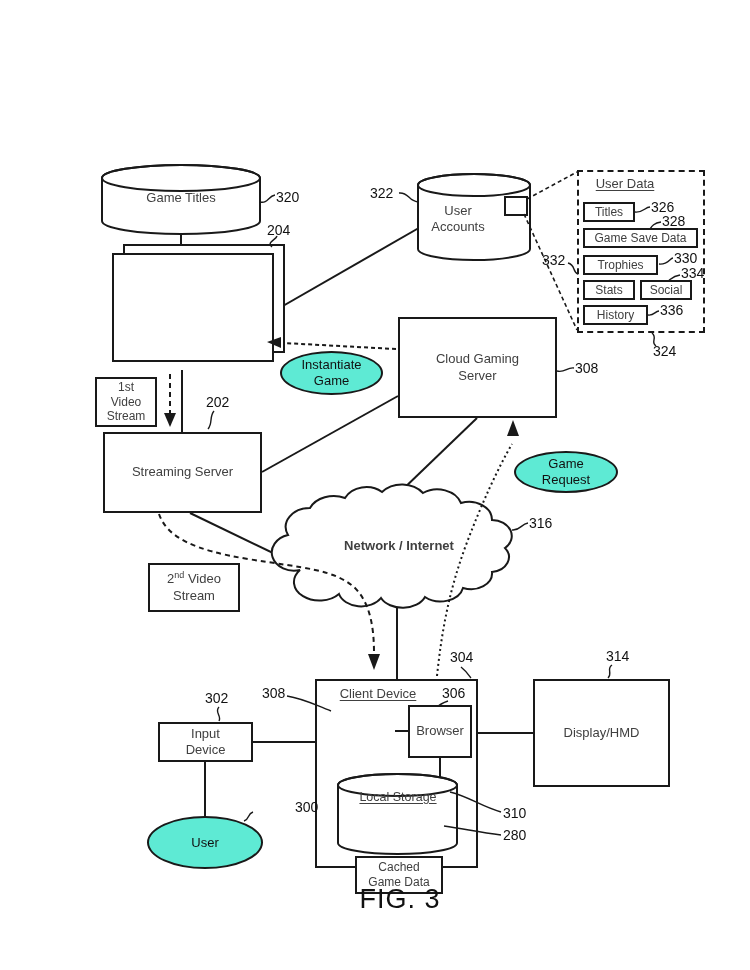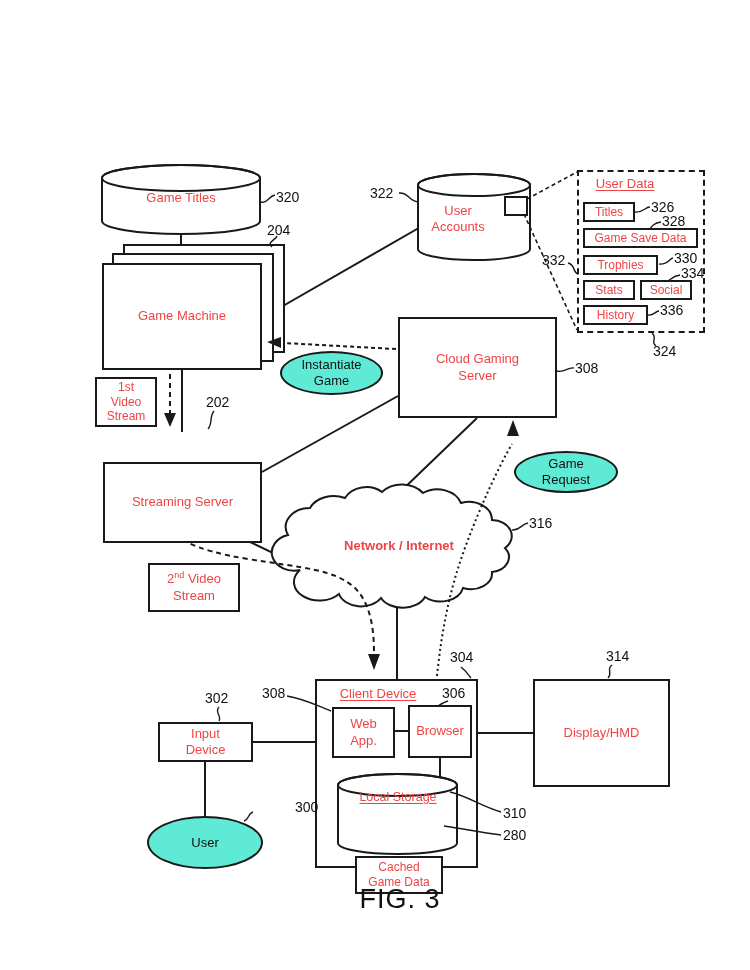--- a/index.html
+++ b/index.html
@@ -5,21 +5,21 @@
   * { box-sizing: border-box; }
   html,body { margin:0; padding:0; background:#ffffff; }
   #canvas {
     position:relative; width:750px; height:970px; background:#fff;
     font-family:"Liberation Sans", sans-serif; color:#111; overflow:hidden;
   }
   #wires { position:absolute; left:0; top:0; z-index:0; }
   .box {
     position:absolute; border:2px solid #191919; background:#fff; z-index:1;
     display:flex; flex-direction:column; align-items:center; justify-content:center;
-    text-align:left; font-size:13px; line-height:1.25; color:#ef4444;
+    text-align:left; font-size:13px; line-height:1.25; color:#404040;
   }
   .transparent { background:transparent; }
   .noborder { border:none; background:transparent; }
   .dashed { border-style:dashed; }
   .ellipse {
     position:absolute; border:2px solid #191919; border-radius:50%; background:#5eead4; z-index:1;
     display:flex; flex-direction:column; align-items:center; justify-content:center;
     text-align:center; font-size:13px; line-height:1.2; color:#111;
   }
   .ref { position:absolute; z-index:2; font-size:14px; color:#111; white-space:nowrap; }
@@ -112,32 +112,29 @@
       <path d="M253,812 C247,814 250,819 244,821"></path>
       <path d="M612,665 C606,669 613,673 608,678"></path>
       <path d="M450,792 C470,797 480,806 501,812"></path>
       <path d="M444,826 C465,829 478,832 501,835"></path>
     </g>
   </svg>
 
   <div class="box noborder" style="left:110px; top:188px; width:142px; height:20px;">Game Titles</div>
   <div class="ref" style="left:276px; top:189px;">320</div>
 
-  <div class="box" style="left:102px; top:263px; width:160px; height:107px;">
-    <span>Game Machine</span>
-  </div>
   <div class="ref" style="left:267px; top:222px;">204</div>
 
   <div class="box small" style="left:95px; top:377px; width:62px; height:50px; line-height:1.22;">
     <span class="blk">1st</span>
     <span class="blk">Video</span>
     <span class="blk">Stream</span>
   </div>
 
-  <div class="box" style="left:103px; top:432px; width:159px; height:81px;margin-top:30px;">
+  <div class="box" style="left:103px; top:432px; width:159px; height:81px;">
     <span>Streaming Server</span>
   </div>
   <div class="ref" style="left:206px; top:394px;">202</div>
 
   <div class="box" style="left:148px; top:563px; width:92px; height:49px;">
     <span>
       <span>2</span><sup>nd</sup>
       <span>Video</span>
     </span>
     <span>Stream</span>
@@ -181,24 +178,20 @@
     <span class="blk">Request</span>
   </div>
 
   <div class="box noborder bold" style="left:317px; top:536px; width:164px; height:20px; font-size:13px;">Network / Internet</div>
   <div class="ref" style="left:529px; top:515px;">316</div>
 
   <div class="box transparent" style="left:315px; top:679px; width:163px; height:189px;"></div>
   <div class="box noborder ul" style="left:323px; top:686px; width:110px; height:16px; z-index:2;">Client Device</div>
   <div class="ref" style="left:450px; top:649px;">304</div>
 
-  <div class="box" style="left:332px; top:707px; width:63px; height:51px;">
-    <span class="blk">Web</span>
-    <span class="blk">App.</span>
-  </div>
   <div class="ref" style="left:262px; top:685px;">308</div>
 
   <div class="box" style="left:408px; top:705px; width:64px; height:53px;">
     <span>Browser</span>
   </div>
   <div class="ref" style="left:442px; top:685px;">306</div>
 
   <div class="box noborder ul" style="left:345px; top:790px; width:106px; height:15px; font-size:12.5px; z-index:2;">Local Storage</div>
   <div class="ref" style="left:503px; top:805px;">310</div>
 

